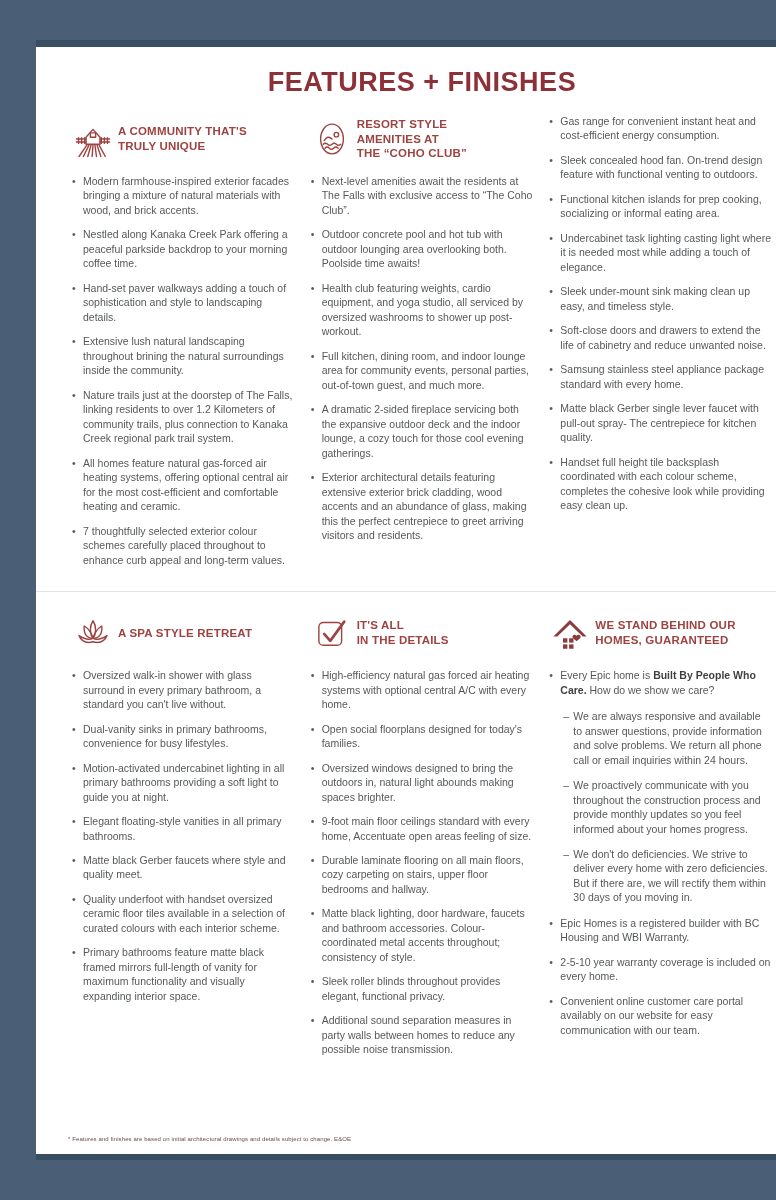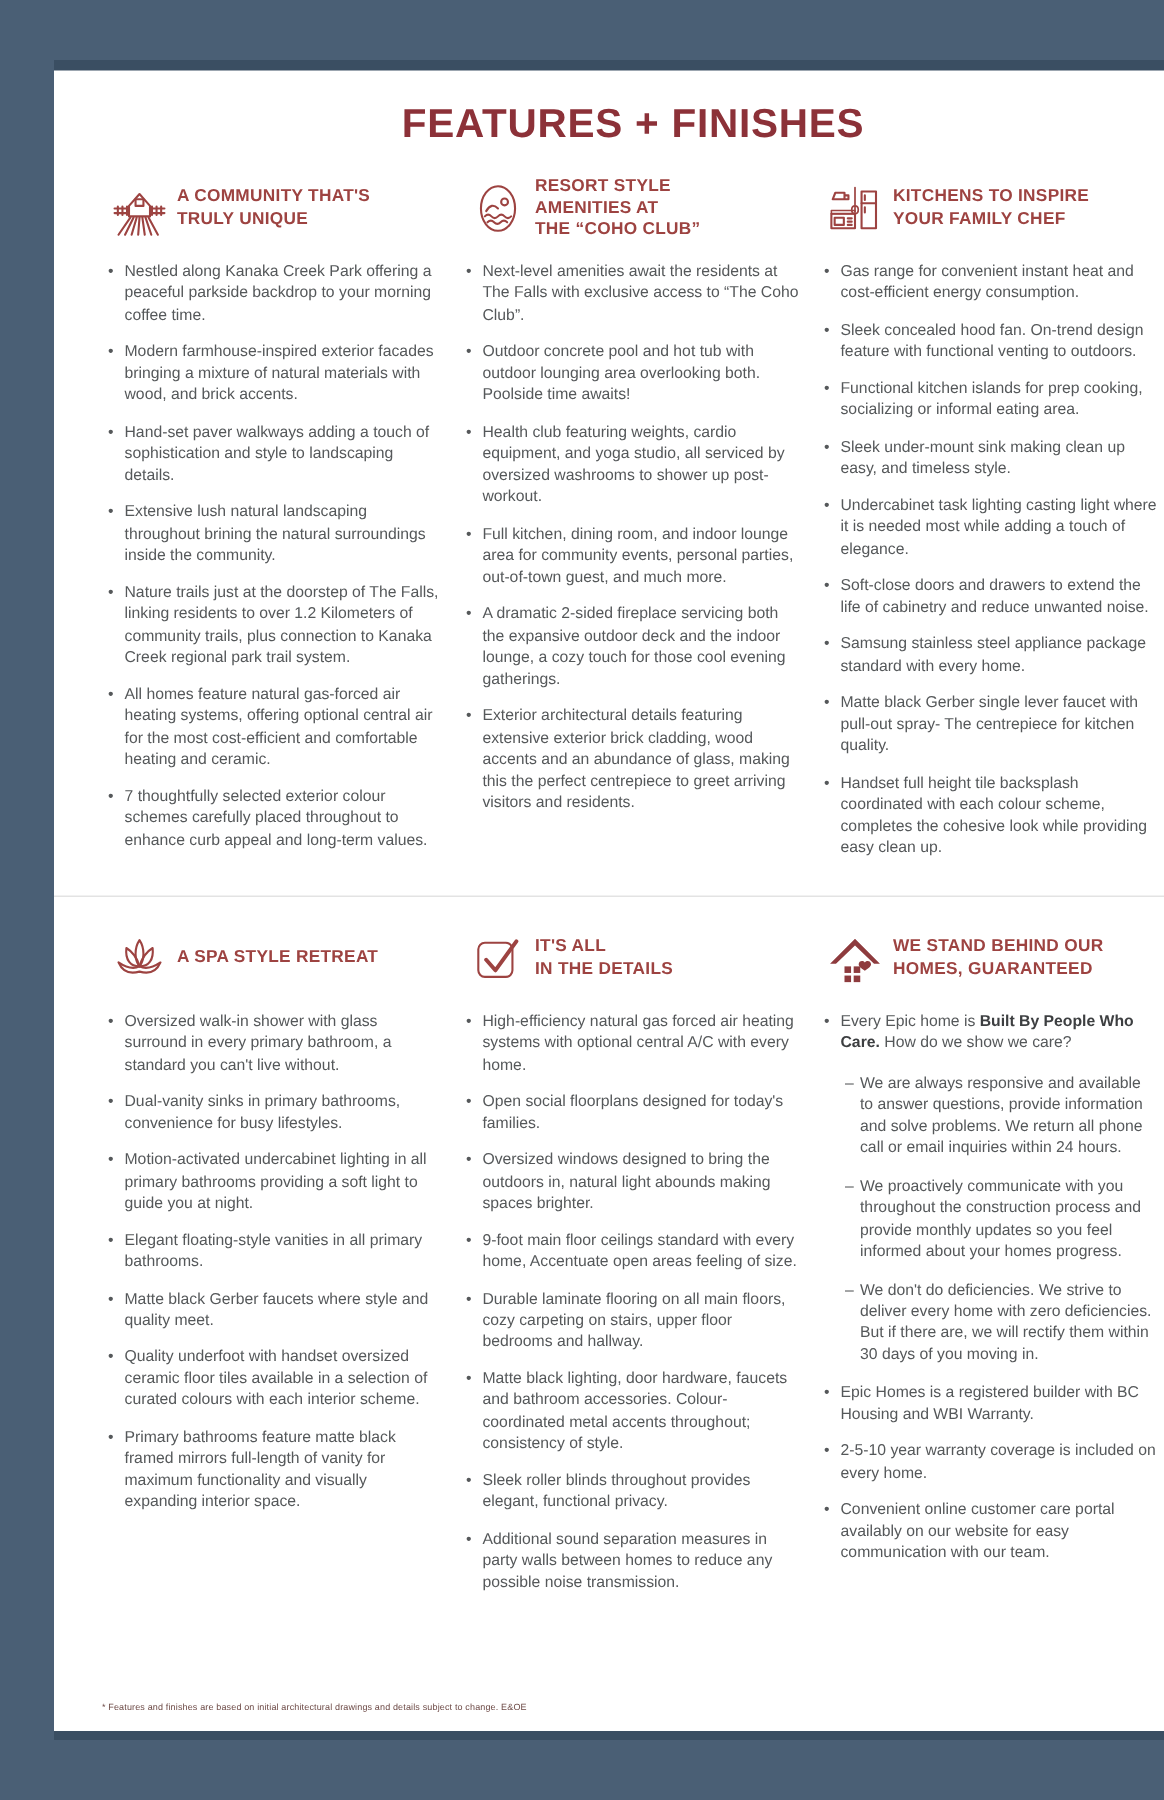--- a/index.html
+++ b/index.html
@@ -122,22 +122,22 @@
               <path d="M32 24 H43 M32 27.5 H43 M33.5 22.5 V29 M37 22.5 V29 M40.5 22.5 V29"></path>
               <path d="M17 31 L8 44 M19.4 31 L13 44 M21.8 31 L18 44 M24 31 L23 44 M26.2 31 L28 44 M28.6 31 L33 44 M31 31 L38 44"></path>
             </g>
           </svg>
         </span>
         <h2 class="sec-title">A COMMUNITY THAT'S
 TRULY UNIQUE</h2>
       </div>
       <ul class="bullets">
 
-      <li class="bullet">Nestled along Kanaka Creek Park offering a peaceful parkside backdrop to your morning coffee time.</li>
-          <li class="bullet">Modern farmhouse-inspired exterior facades bringing a mixture of natural materials with wood, and brick accents.</li>
+      <li class="bullet">Modern farmhouse-inspired exterior facades bringing a mixture of natural materials with wood, and brick accents.</li>
+          <li class="bullet">Nestled along Kanaka Creek Park offering a peaceful parkside backdrop to your morning coffee time.</li>
           <li class="bullet">Hand-set paver walkways adding a touch of sophistication and style to landscaping details.</li>
           <li class="bullet">Extensive lush natural landscaping throughout brining the natural surroundings inside the community.</li>
           <li class="bullet">Nature trails just at the doorstep of The Falls, linking residents to over 1.2 Kilometers of community trails, plus connection to Kanaka Creek regional park trail system.</li>
           <li class="bullet">All homes feature natural gas-forced air heating systems, offering optional central air for the most cost-efficient and comfortable heating and ceramic.</li>
           <li class="bullet">7 thoughtfully selected exterior colour schemes carefully placed throughout to enhance curb appeal and long-term values.</li>
         </ul>
     </section>
 
     <section>
       <div class="sec-head">
@@ -161,45 +161,27 @@
       <li class="bullet">Next-level amenities await the residents at The Falls with exclusive access to “The Coho Club”.</li>
           <li class="bullet">Outdoor concrete pool and hot tub with outdoor lounging area overlooking both. Poolside time awaits!</li>
           <li class="bullet">Health club featuring weights, cardio equipment, and yoga studio, all serviced by oversized washrooms to shower up post-workout.</li>
           <li class="bullet">Full kitchen, dining room, and indoor lounge area for community events, personal parties, out-of-town guest, and much more.</li>
           <li class="bullet">A dramatic 2-sided fireplace servicing both the expansive outdoor deck and the indoor lounge, a cozy touch for those cool evening gatherings.</li>
           <li class="bullet">Exterior architectural details featuring extensive exterior brick cladding, wood accents and an abundance of glass, making this the perfect centrepiece to greet arriving visitors and residents.</li>
         </ul>
     </section>
 
     <section>
-      <div class="sec-head">
-        <span class="sec-icon">
-          <svg viewBox="0 0 48 48">
-            <g class="ic">
-              <rect x="29" y="11" width="11" height="28"></rect>
-              <path d="M29 20 H40 M31.5 14 V17.5 M31.5 23 V27"></path>
-              <path d="M9 12 h7 v5 h-9 z M16 14 h3 v3 h-3"></path>
-              <path d="M24 8 V26 M24 22 q-2.5 0 -2.5 3 q0 3 2.5 3 q2.5 0 2.5 -3 q0 -3 -2.5 -3" stroke-width="1.3"></path>
-              <rect x="6" y="28" width="18" height="11"></rect>
-              <rect x="8.5" y="31" width="7" height="5.5"></rect>
-              <path d="M18.5 31.5 h3 M18.5 34 h3 M18.5 36.5 h3"></path>
-              <path d="M6 25.5 h18 v2.5 h-18 z" stroke-width="1.2"></path>
-            </g>
-          </svg>
-        </span>
-        <h2 class="sec-title">KITCHENS TO INSPIRE
-YOUR FAMILY CHEF</h2>
-      </div>
       <ul class="bullets">
 
           <li class="bullet">Gas range for convenient instant heat and cost-efficient energy consumption.</li>
           <li class="bullet">Sleek concealed hood fan. On-trend design feature with functional venting to outdoors.</li>
           <li class="bullet">Functional kitchen islands for prep cooking, socializing or informal eating area.</li>
+          <li class="bullet">Undercabinet task lighting casting light where it is needed most while adding a touch of elegance.</li>
           <li class="bullet">Sleek under-mount sink making clean up easy, and timeless style.</li>
-          <li class="bullet">Undercabinet task lighting casting light where it is needed most while adding a touch of elegance.</li>
           <li class="bullet">Soft-close doors and drawers to extend the life of cabinetry and reduce unwanted noise.</li>
           <li class="bullet">Samsung stainless steel appliance package standard with every home.</li>
           <li class="bullet">Matte black Gerber single lever faucet with pull-out spray- The centrepiece for kitchen quality.</li>
           <li class="bullet">Handset full height tile backsplash coordinated with each colour scheme, completes the cohesive look while providing easy clean up.</li>
         </ul>
     </section>
 
   </div>
 
   <hr class="divider">

